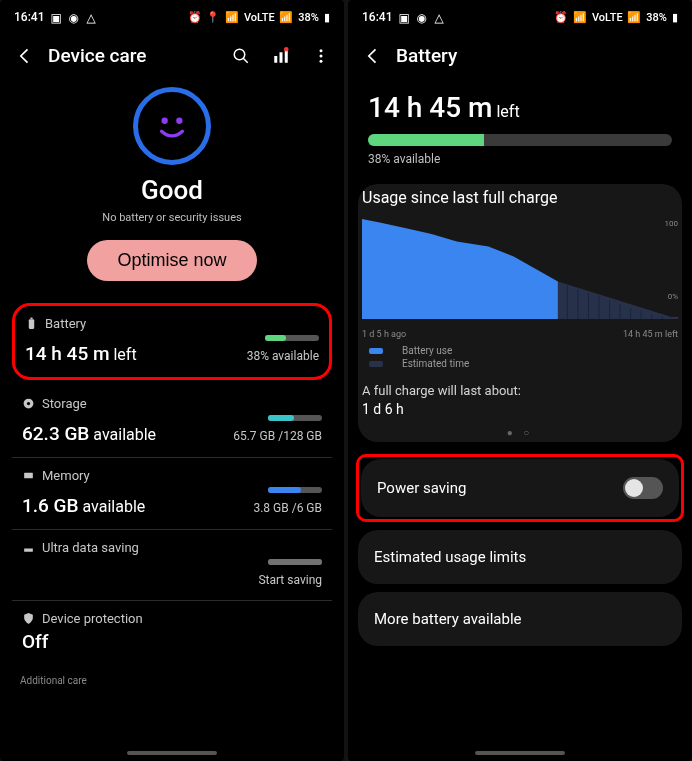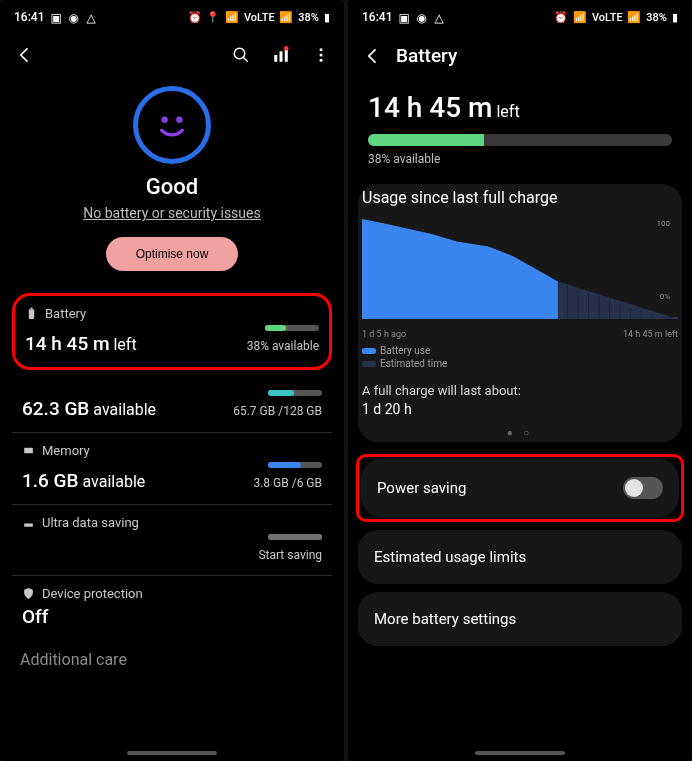--- a/index.html
+++ b/index.html
@@ -42,25 +42,25 @@
     .titlebar h1 { font-size: 19px; font-weight: 500; margin-left: 12px; }
     .tb-actions { margin-left: auto; display: flex; gap: 22px; align-items: center; }
     .tb-icon { width: 18px; height: 18px; display:flex; align-items:center; justify-content:center;}
     .face-wrap { text-align: center; padding: 10px 0 6px; }
     .face {
       width: 78px; height: 78px; border-radius: 50%;
       border: 5px solid #2a6de8;
       margin: 0 auto 10px;
       display:flex; align-items:center; justify-content:center;
     }
-    .good { font-size: 22px; font-weight: 500; }
-    .sub { font-size: 14px; color: #bfbfbf; margin-top: 6px; text-decoration: underline; }
+    .good { font-size: 26px; font-weight: 500; }
+    .sub { font-size: 11px; color: #bfbfbf; margin-top: 6px; }
     .optimise {
       background: #f2a1a1; color: #000; border: none; border-radius: 24px;
-      padding: 10px 30px; font-size: 12px; font-weight: 500; margin: 16px auto 10px; display:block;
+      padding: 10px 30px; font-size: 18px; font-weight: 500; margin: 16px auto 10px; display:block;
     }
     .cardgroup { padding: 0 12px; }
     .row {
       padding: 10px 10px 12px;
       border-bottom: 1px solid #2c2c2c;
       position: relative;
     }
     .row:last-child{border-bottom:none;}
     .row .label { font-size: 13px; color: #c7c7c7; display:flex; align-items:center; gap:7px;}
     .row .valline { display:flex; align-items:baseline; justify-content:space-between; margin-top:4px;}
@@ -68,39 +68,39 @@
     .r-sub { font-size: 12px; color:#c7c7c7;}
     .bar { display:block; width:54px; height:6px; border-radius:3px; background:#555; position:relative; margin-bottom:4px; margin-left:auto;}
     .bar .fill { position:absolute; left:0; top:0; height:100%; border-radius:3px; }
     .fill.g{background:#5ed67d;width:38%;}
     .fill.t{background:#3cc3c9;width:49%;}
     .fill.b{background:#3a85f0;width:62%;}
     .fill.gr{background:#717171;width:100%;}
     .rcol{text-align:right;}
     .hl-red{ border:3px solid #f00; border-radius:18px; margin:6px 0; }
     .hl-red .row{border-bottom:none;}
-    .sec-title{font-size:16px;color:#8a8a8a;padding:10px 20px 14px;}
+    .sec-title{font-size:10px;color:#8a8a8a;padding:10px 20px 14px;}
     .pill-home{position:absolute;bottom:6px;left:50%;transform:translateX(-50%);width:90px;height:4px;background:#555;border-radius:3px;}
     .iconmini{width:13px;height:13px;}
     
     .batt-head{padding:14px 20px 6px;}
     .bignum2{font-size:28px;font-weight:500;}
     .progbar{width:100%;height:12px;background:#3a3a3a;border-radius:6px;margin:10px 0 6px;overflow:hidden;}
     .progbar .pf{height:100%;background:#5ed67d;width:38%;}
     .avail-s{font-size:12px;color:#bfbfbf;}
     .panel{background:#171717;border-radius:20px;margin:12px 10px;padding:4px;}
     .ptitle{font-size:16px;margin-bottom:12px;}
     .chart{position:relative;height:100px;}
     .chart svg{width:100%;height:100%;}
-    .chart-lbl{font-size:8px;color:#8a8a8a;position:absolute;right:8px;}
+    .chart-lbl{font-size:8px;color:#8a8a8a;position:absolute;right:0;}
     .chart-lbl.top{top:0;}
     .chart-lbl.bot{bottom:18px;}
     .chart-ax{display:flex;justify-content:space-between;font-size:9px;color:#8a8a8a;margin-top:10px;}
     .legend{margin-top:6px;font-size:10px;color:#9a9a9a;}
-    .legend div{display:flex;align-items:center;gap:4px;margin:2px 0;}
+    .legend div{display:flex;align-items:center;gap:19px;margin:2px 7px;}
     .lchip{width:14px;height:6px;border-radius:2px;}
     .lc1{background:#3a85f0;}
     .lc2{background:#27324a;}
     .ftext{font-size:13px;color:#d5d5d5;margin-top:14px;}
     .ftime{font-size:14px;color:#fff;margin-top:3px;}
     .dots{text-align:center;margin-top:10px;color:#666;font-size:10px;letter-spacing:4px;}
     .settrow{background:#171717;border-radius:20px;margin:8px 10px;padding:18px 16px;display:flex;align-items:center;justify-content:space-between;font-size:15px;}
     .toggle{width:40px;height:22px;border-radius:11px;background:#555;position:relative;}
     .toggle::after{content:"";position:absolute;width:18px;height:18px;background:#e5e5e5;border-radius:50%;top:2px;left:2px;}
     .hl-red2{border:3px solid #f00;border-radius:10px;margin:6px 8px;}
@@ -127,20 +127,21 @@
       <span>▮</span>
     </div>
   </div>
 
   <div class="titlebar">
     <div class="backarrow">
       <svg viewBox="0 0 24 24" width="20" height="20" stroke="#fff" fill="none" stroke-width="2">
           <path d="M15 4 L7 12 L15 20"></path>
         </svg>
     </div>
+    <h1>Device care</h1>
     <div class="tb-actions">
       <div class="tb-icon">
         <svg viewBox="0 0 24 24" width="18" height="18" stroke="#fff" fill="none" stroke-width="2">
             <circle cx="10" cy="10" r="7"></circle>
             <path d="M15 15 L21 21"></path>
           </svg>
       </div>
       <div class="tb-icon">
         <svg viewBox="0 0 24 24" width="18" height="18">
             <rect x="3" y="12" width="4" height="9" fill="#fff"></rect>
@@ -185,20 +186,27 @@
         <div class="valline">
           <div><span class="bignum">14 h 45 m</span> <span class="un">left</span></div>
           <div class="rcol"><span class="bar">
                 <span class="fill g"></span>
               </span><span class="r-sub">38% available</span></div>
         </div>
       </div>
     </div>
 
     <div class="row">
+      <div class="label">
+          <svg class="iconmini" viewBox="0 0 24 24" fill="#c7c7c7">
+            <circle cx="12" cy="12" r="9"></circle>
+            <circle cx="12" cy="12" r="3" fill="#000"></circle>
+          </svg>
+          <span>Storage</span>
+        </div>
       <div class="valline">
         <div><span class="bignum">62.3 GB</span> <span class="un">available</span></div>
         <div class="rcol"><span class="bar">
               <span class="fill t"></span>
             </span><span class="r-sub">65.7 GB /128 GB</span></div>
       </div>
     </div>
 
     <div class="row">
       <div class="label">
@@ -312,31 +320,31 @@
       <div>
           <span class="lchip lc1"></span>
           <span>Battery use</span>
         </div>
       <div>
           <span class="lchip lc2"></span>
           <span>Estimated time</span>
         </div>
     </div>
     <div class="ftext">A full charge will last about:</div>
-    <div class="ftime">1 d 20 h</div>
+    <div class="ftime">1 d 6 h</div>
     <div class="dots">● ○</div>
   </div>
 
   <div class="hl-red2">
     <div class="settrow">
       <span>Power saving</span>
       <div class="toggle"></div>
     </div>
   </div>
   <div class="settrow">
       <span>Estimated usage limits</span>
     </div>
   <div class="settrow">
-      <span>More battery settings</span>
+      <span>More battery available</span>
     </div>
 
   <div class="pill-home"></div>
 </div>
 
 </body></html>

